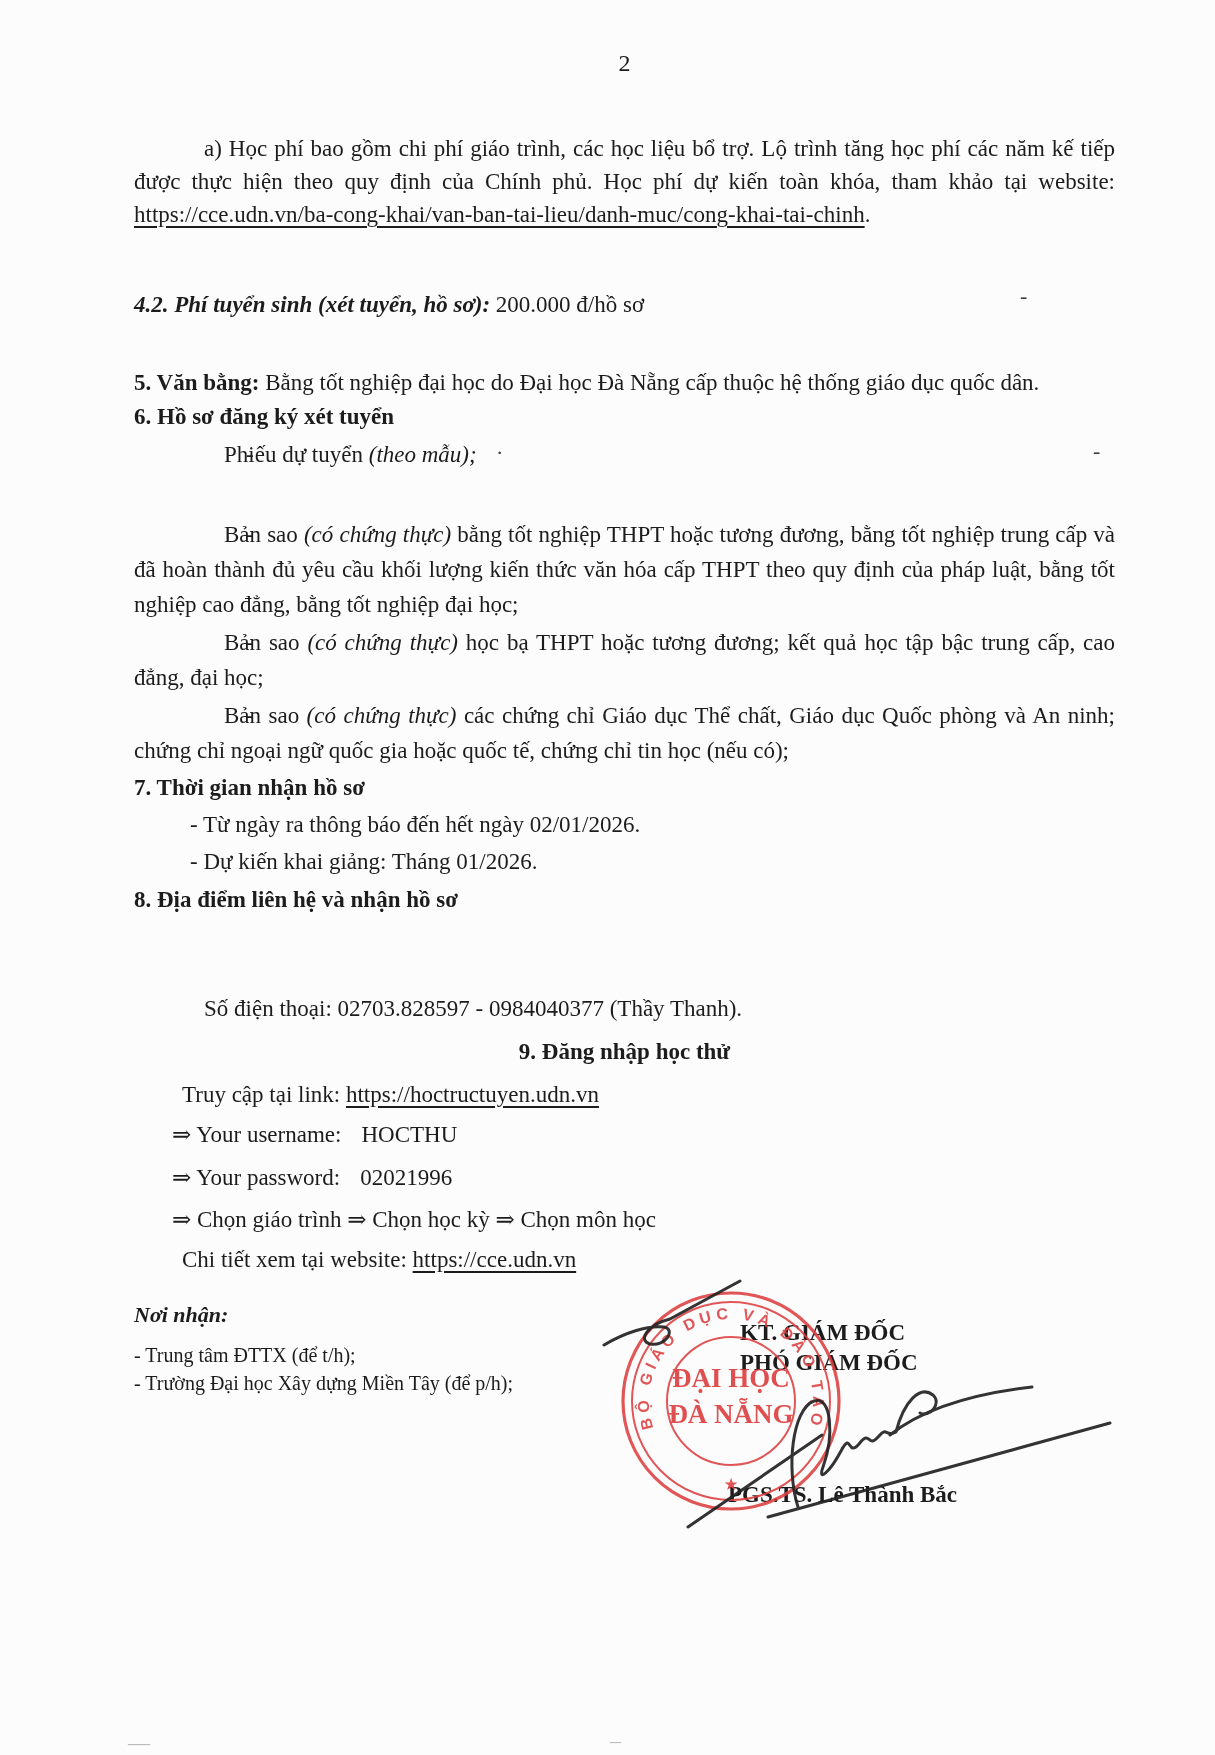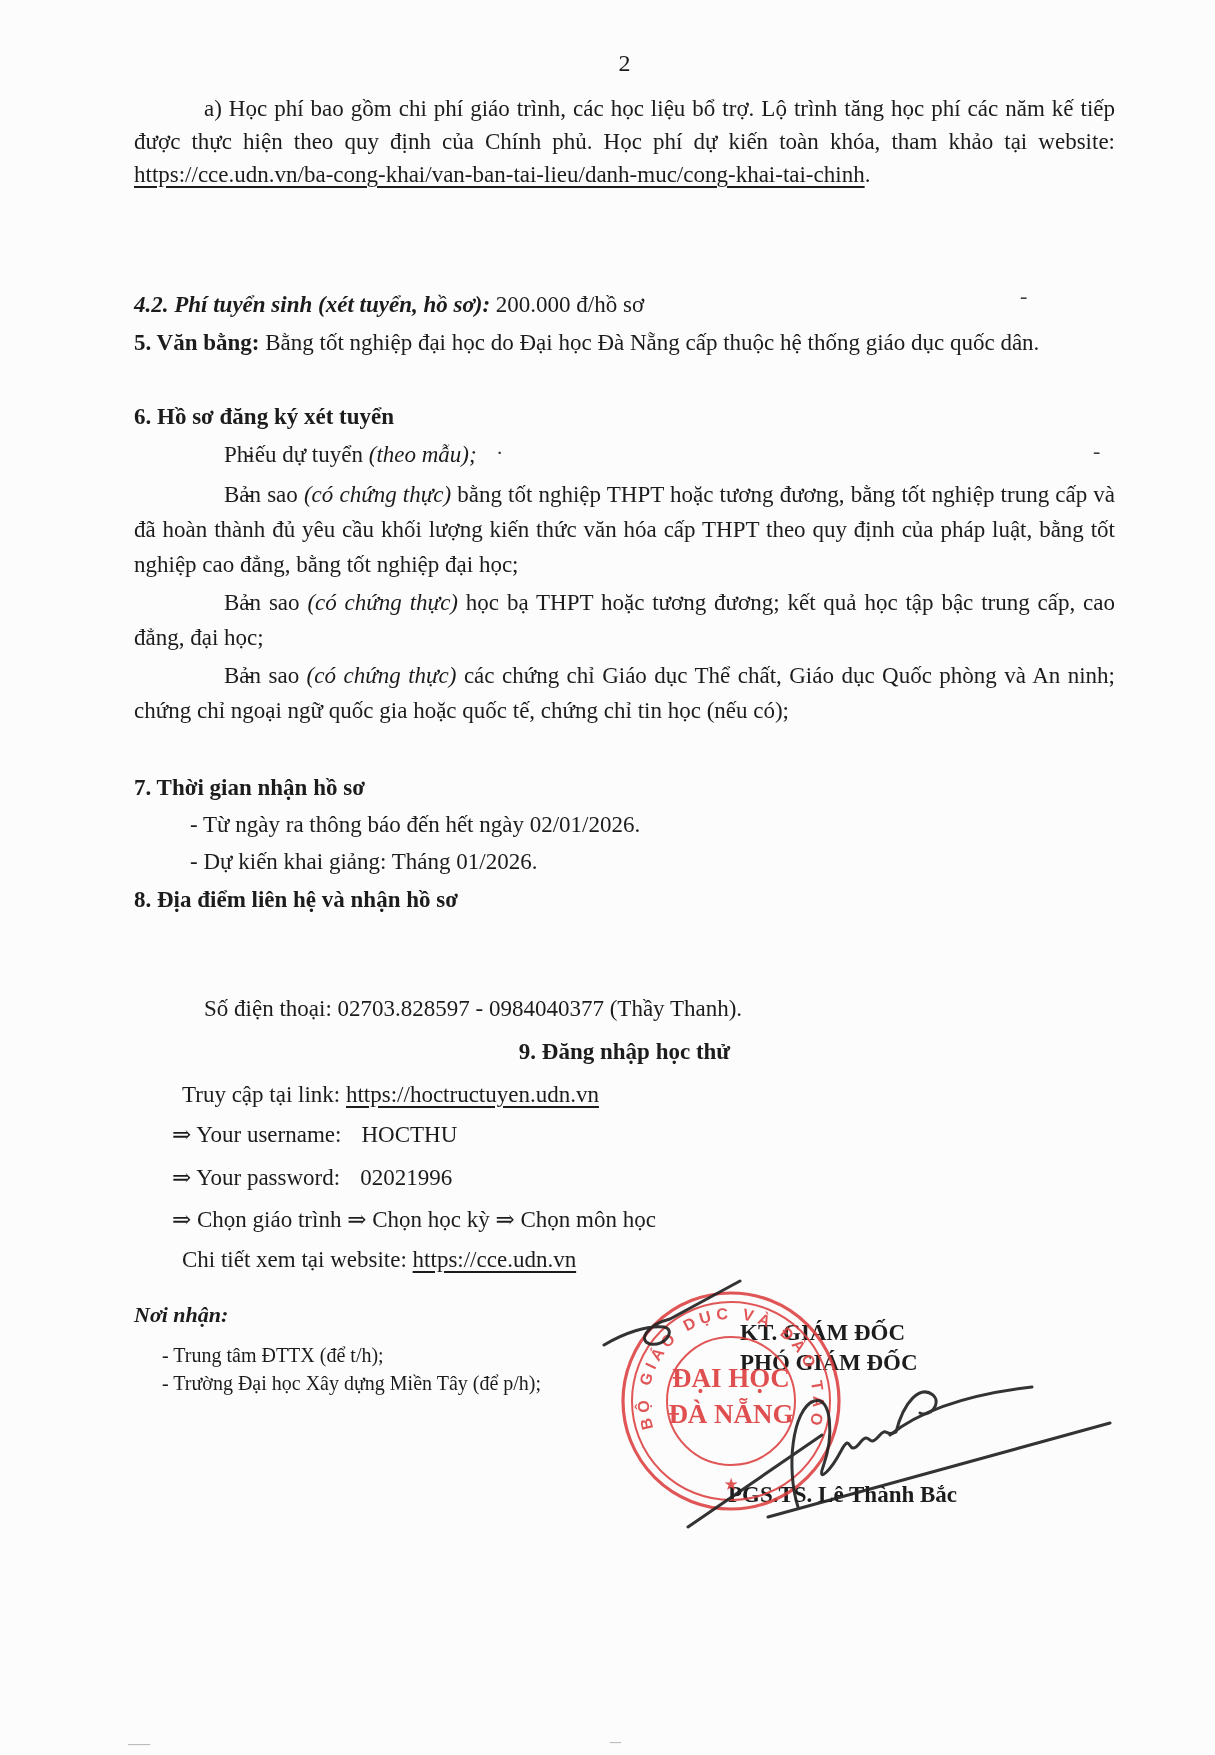--- a/index.html
+++ b/index.html
@@ -5,35 +5,35 @@
   html,body{margin:0;padding:0;background:#e8e8e8;}
   .page{
     position:relative;
     width:1215px;height:1755px;
     background:#fcfcfd;
     overflow:hidden;
     font-family:"Liberation Serif","DejaVu Serif",serif;
     color:#1c1c1c;
   }
   .blk{position:absolute;left:134px;width:981px;font-size:23px;line-height:33px;}
-  .just{text-align:justify;}
+  .just{text-align:justify;margin-top:40px;}
   .ind70{text-indent:70px;}
   .ind56{text-indent:56px;}
   .ind48{text-indent:48px;}
   .ind38{text-indent:38px;}
   .bold{font-weight:bold;}
   .bi{font-weight:bold;font-style:italic;}
   .it{font-style:italic;}
   .lnk{text-decoration:underline;text-underline-offset:4px;text-decoration-thickness:1.5px;}
   .dash{display:inline-block;width:34px;}
   .pagenum{position:absolute;left:134px;width:981px;top:50px;text-align:center;font-size:24px;}
   .val{padding-left:20px;}
   .artifact{position:absolute;font-size:22px;color:#3a3a3a;}
   .faint{color:#b9b9bd;}
-  .footlist{font-size:20px;line-height:28px;margin-left:28px;}
+  .footlist{font-size:20px;line-height:28px;}
   .sigblock{position:absolute;text-align:left;font-weight:bold;font-size:23px;margin-top:20px;}
   .stamp-wrap{position:absolute;left:613px;top:1283px;width:236px;height:236px;opacity:.88;}
   .sig-wrap{position:absolute;left:590px;top:1255px;width:560px;height:300px;}
 </style>
 </head>
 <body>
 
 <div class="page">
 
   <div class="pagenum">2</div>

